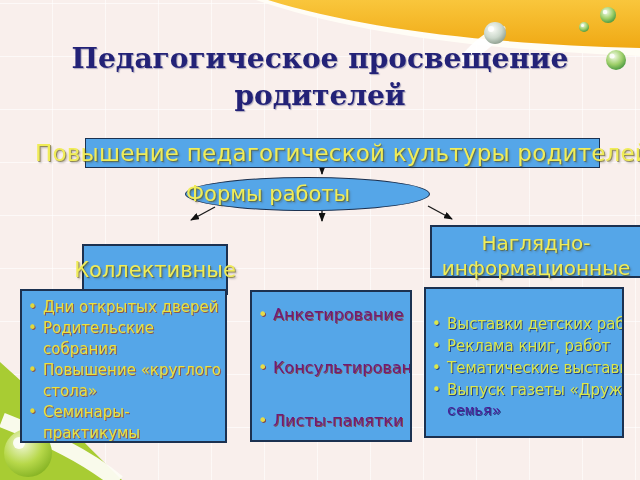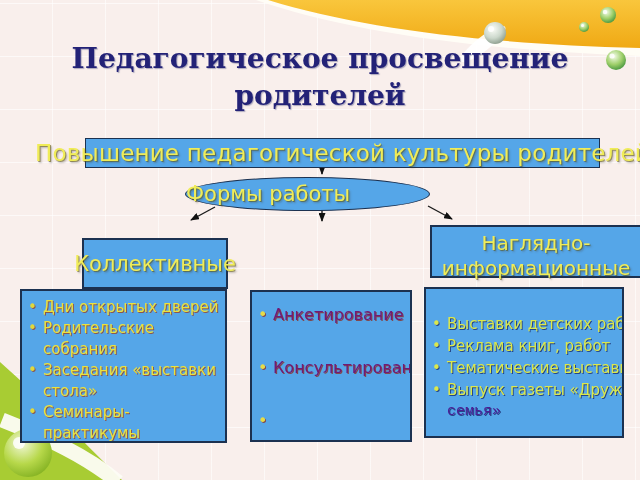--- a/index.html
+++ b/index.html
@@ -24,21 +24,21 @@
   .yellow-text{
     color:#f0ec58;
     text-shadow:1px 1px 0 rgba(95,85,10,0.55), 2px 2px 2px rgba(70,70,70,0.35);
   }
   .banner{left:85px;top:138px;width:515px;height:30px;display:flex;align-items:center;justify-content:center;border-width:1px;}
   .banner span{white-space:nowrap;font-size:23px;letter-spacing:0.2px;}
   .ellipse{left:185px;top:177px;width:245px;height:34px;border-radius:50%;border-width:1px;display:flex;align-items:center;justify-content:flex-start;z-index:2;}
   .ellipse span{white-space:nowrap;font-size:21px;}
   .cat{display:flex;align-items:center;justify-content:center;font-size:21px;}
   .cat span{white-space:nowrap;flex:none;}
-  .cat1{left:82px;top:238px;width:146px;height:51px;}
+  .cat1{left:82px;top:244px;width:146px;height:51px;}
   .cat2{left:237px;top:226px;width:161px;height:51px;}
   .cat3{left:430px;top:225px;width:212px;height:53px;font-size:20px;}
   .cat3 span{white-space:normal;width:208px;text-align:center;line-height:25px;margin-top:8px;}
   .listbox{padding:6px 2px 6px 6px;overflow:hidden;}
   .listbox ul{list-style:none;margin:0;padding:0;}
   .listbox li{display:flex;align-items:flex-start;}
   .bullet{flex:none;width:15px;text-align:left;}
   .listA{left:20px;top:289px;width:207px;height:154px;font-size:15px;line-height:21px;}
   .listA .li-text{color:#eae23e;text-shadow:1px 1px 0 rgba(155,60,30,0.75);}
   .listA .bullet{color:#e0d83c;text-shadow:1px 1px 0 rgba(155,60,30,0.75);}
@@ -143,21 +143,21 @@
       <li>
           <span class="bullet">•</span>
           <span class="li-text">Дни открытых дверей</span>
         </li>
       <li>
           <span class="bullet">•</span>
           <span class="li-text">Родительские собрания</span>
         </li>
       <li>
           <span class="bullet">•</span>
-          <span class="li-text">Заседания «выставки стола»</span>
+          <span class="li-text">Повышение «круглого стола»</span>
         </li>
       <li>
           <span class="bullet">•</span>
           <span class="li-text">Семинары-практикумы</span>
         </li>
 
     </ul>
   </div>
 
   <div class="bluebox listbox listB">
@@ -165,20 +165,21 @@
       <li>
           <span class="bullet">•</span>
           <span class="li-text">Анкетирование</span>
         </li>
       <li>
           <span class="bullet">•</span>
           <span class="li-text">Консультирование</span>
         </li>
       <li>
           <span class="bullet">•</span>
+          <span class="li-text">Листы-памятки</span>
         </li>
     </ul>
   </div>
 
   <div class="bluebox listbox listC">
     <ul>
       <li>
           <span class="bullet">•</span>
           <span class="li-text">Выставки детских работ</span>
         </li>

